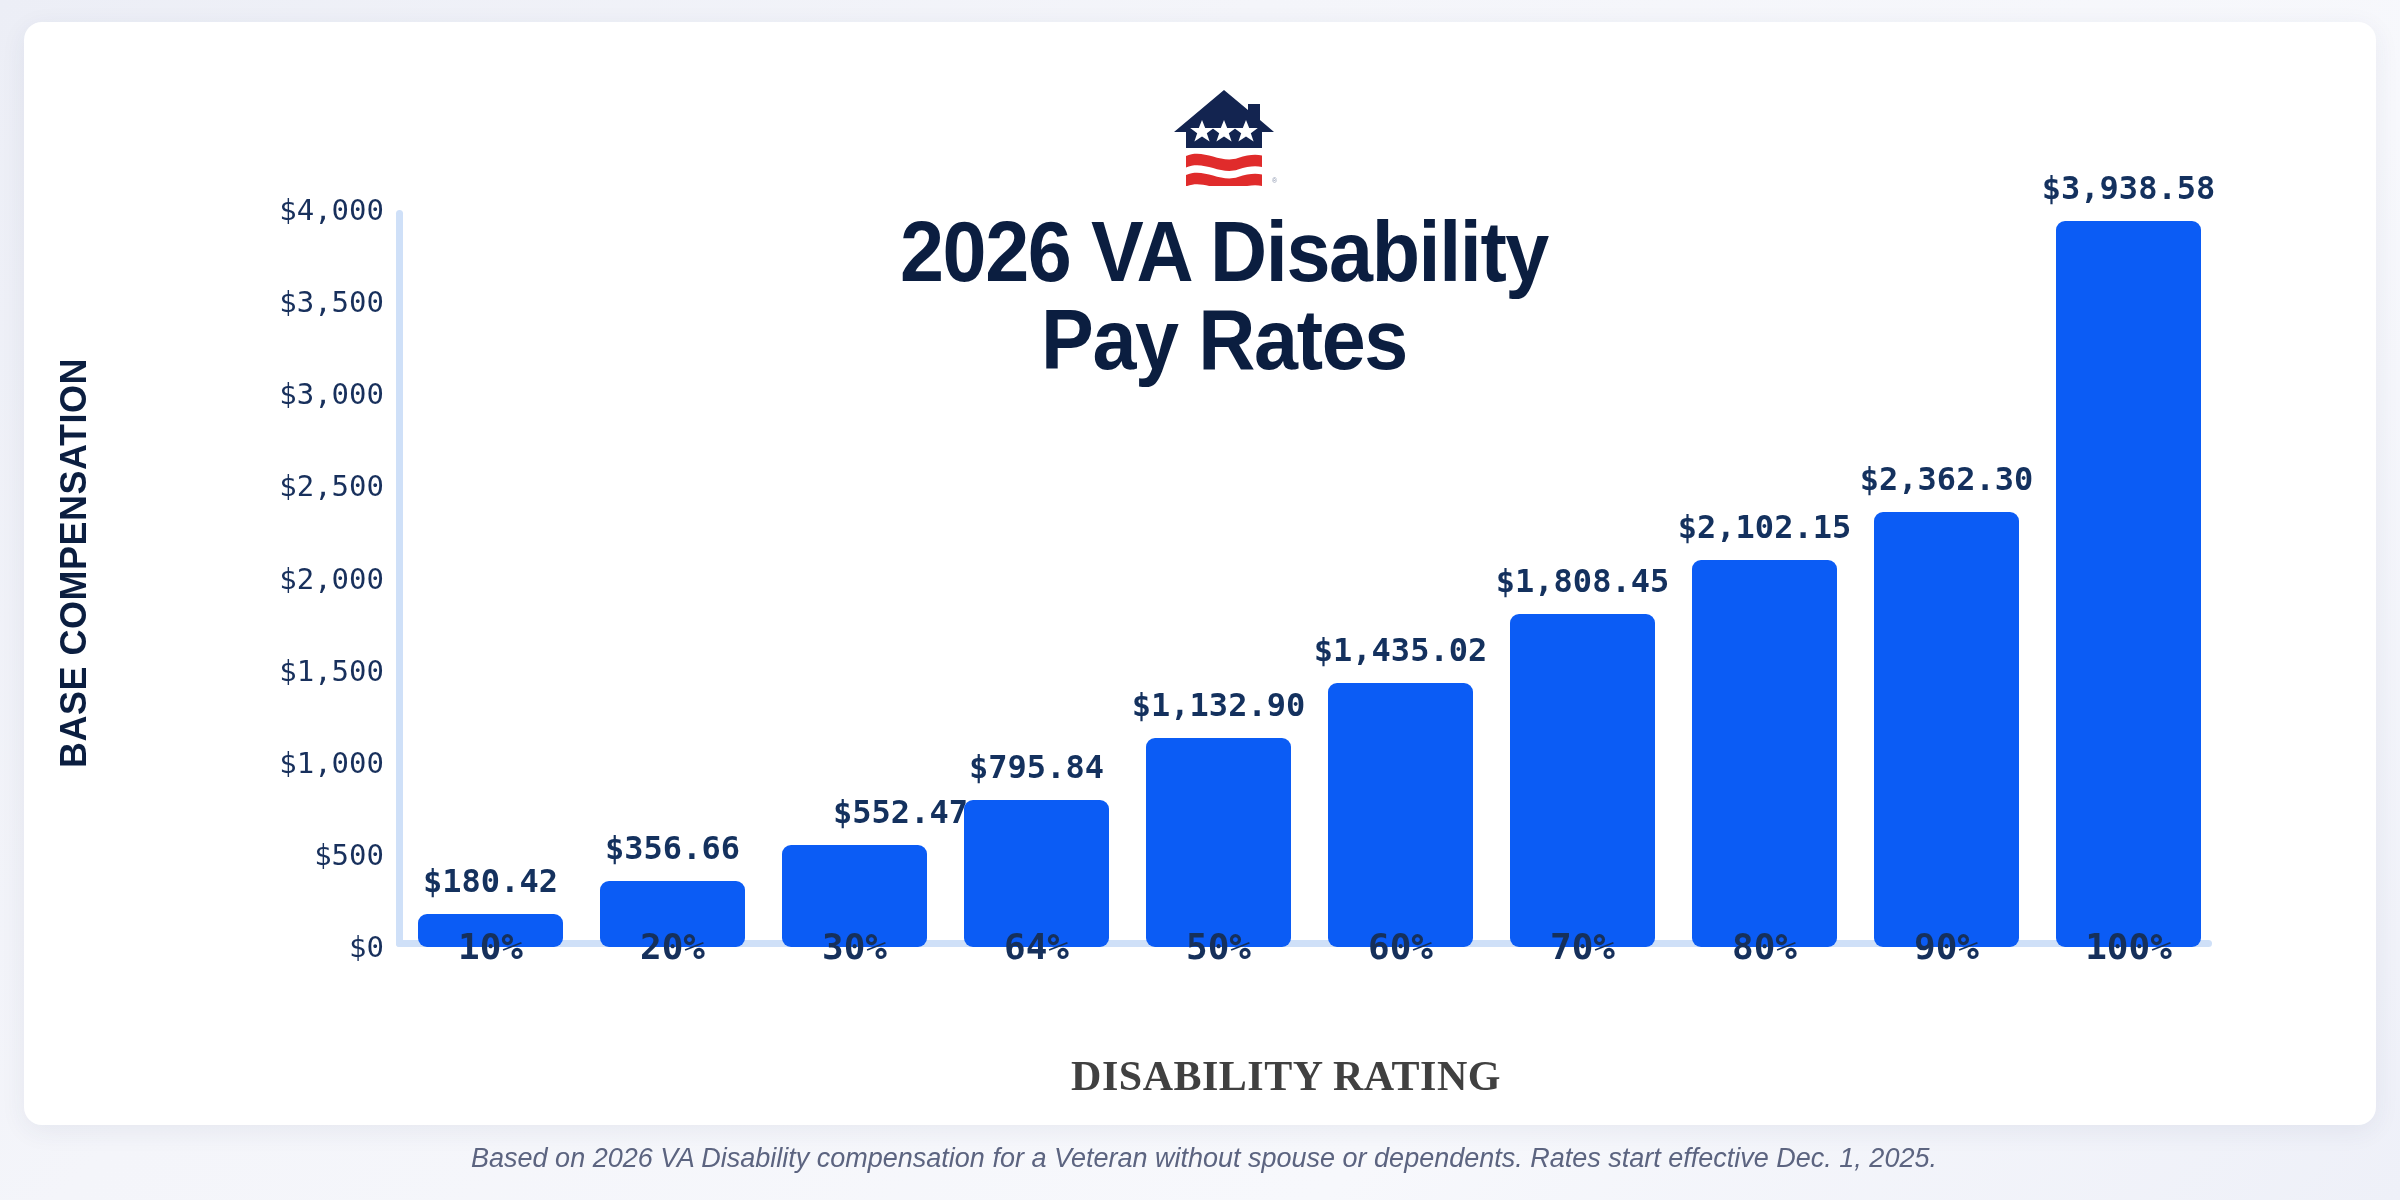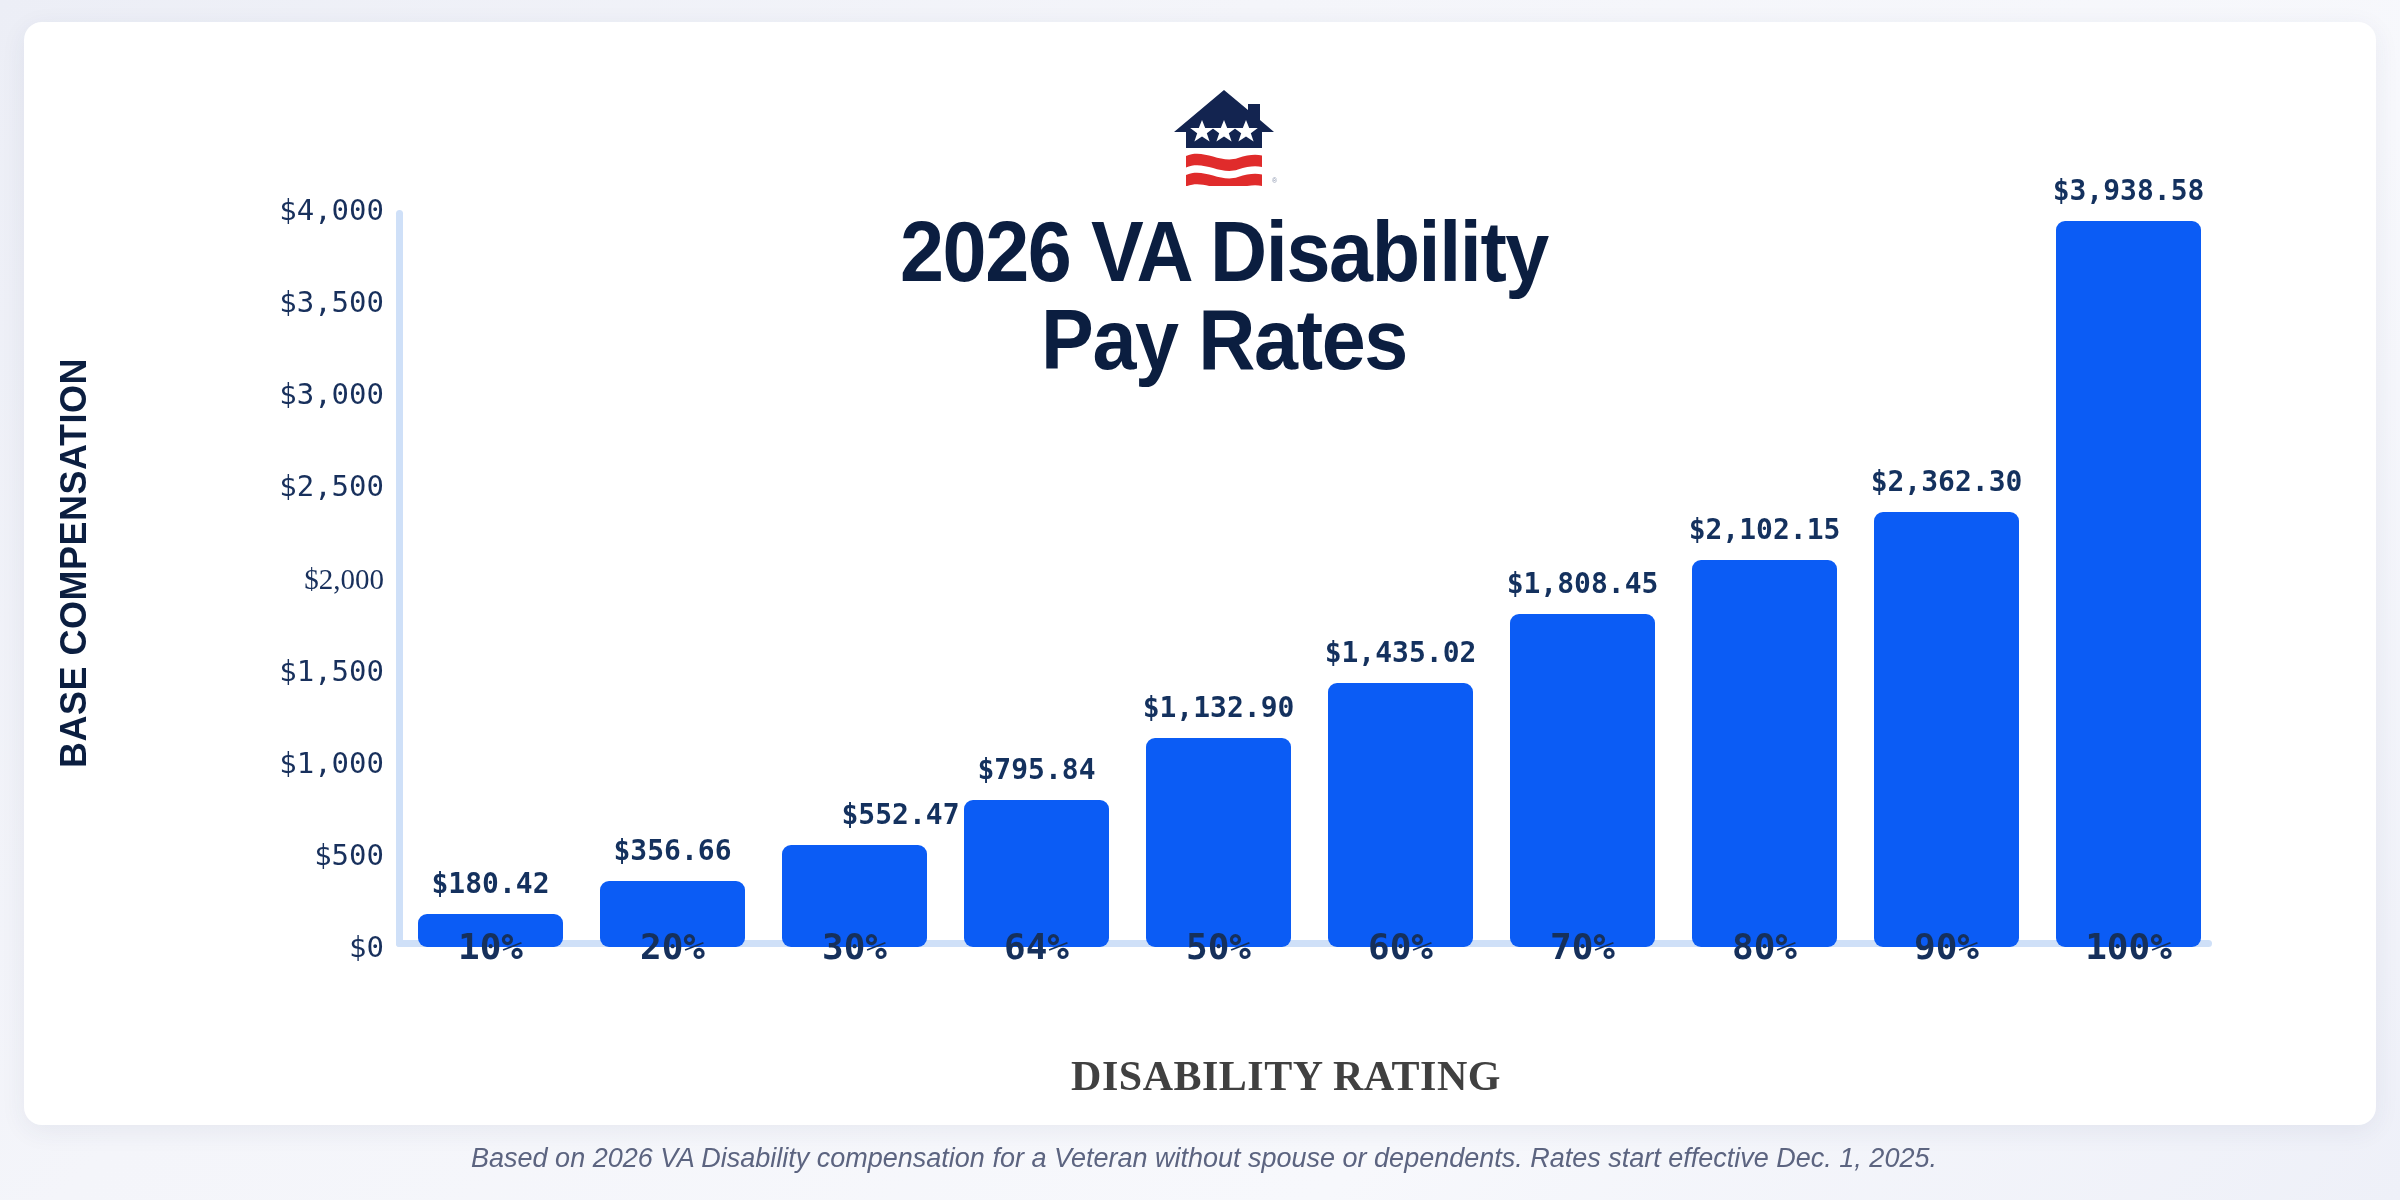--- a/index.html
+++ b/index.html
@@ -118,21 +118,21 @@
     width: 145px;
     background: #0b5cf5;
     border-radius: 9px;
   }
   .bar-label {
     position: absolute;
     left: 50%;
     transform: translateX(-50%);
     font-family: "DejaVu Sans Mono", monospace;
     font-weight: 700;
-    font-size: 28px;
+    font-size: 32px;
     color: #14315e;
     white-space: nowrap;
   }
 
   
   .x-tick {
     position: absolute;
     top: 904px;
     width: 160px;
     text-align: center;
@@ -216,21 +216,21 @@
 Pay Rates</h1>
 
   <div id="y-axis-line"></div>
   <div id="x-axis-line"></div>
 
   <div id="y-ticks">
       <div class="y-tick" style="top: 737px;">$0</div>
       <div class="y-tick" style="top: 644.875px;">$500</div>
       <div class="y-tick" style="top: 552.75px;">$1,000</div>
       <div class="y-tick" style="top: 460.625px;">$1,500</div>
-      <div class="y-tick" style="top: 368.5px; font-family: Liberation Serif, serif;">$2,000</div>
+      <div class="y-tick" style="top: 368.5px;">$2,000</div>
       <div class="y-tick" style="top: 276.375px;">$2,500</div>
       <div class="y-tick" style="top: 184.25px;">$3,000</div>
       <div class="y-tick" style="top: 92.125px;">$3,500</div>
       <div class="y-tick" style="top: 0px;">$4,000</div>
     </div>
 
   <div id="y-axis-title">BASE COMPENSATION</div>
 
   <div id="plot">
       <div class="bar-slot" style="left: 18px; height: 737px;">

